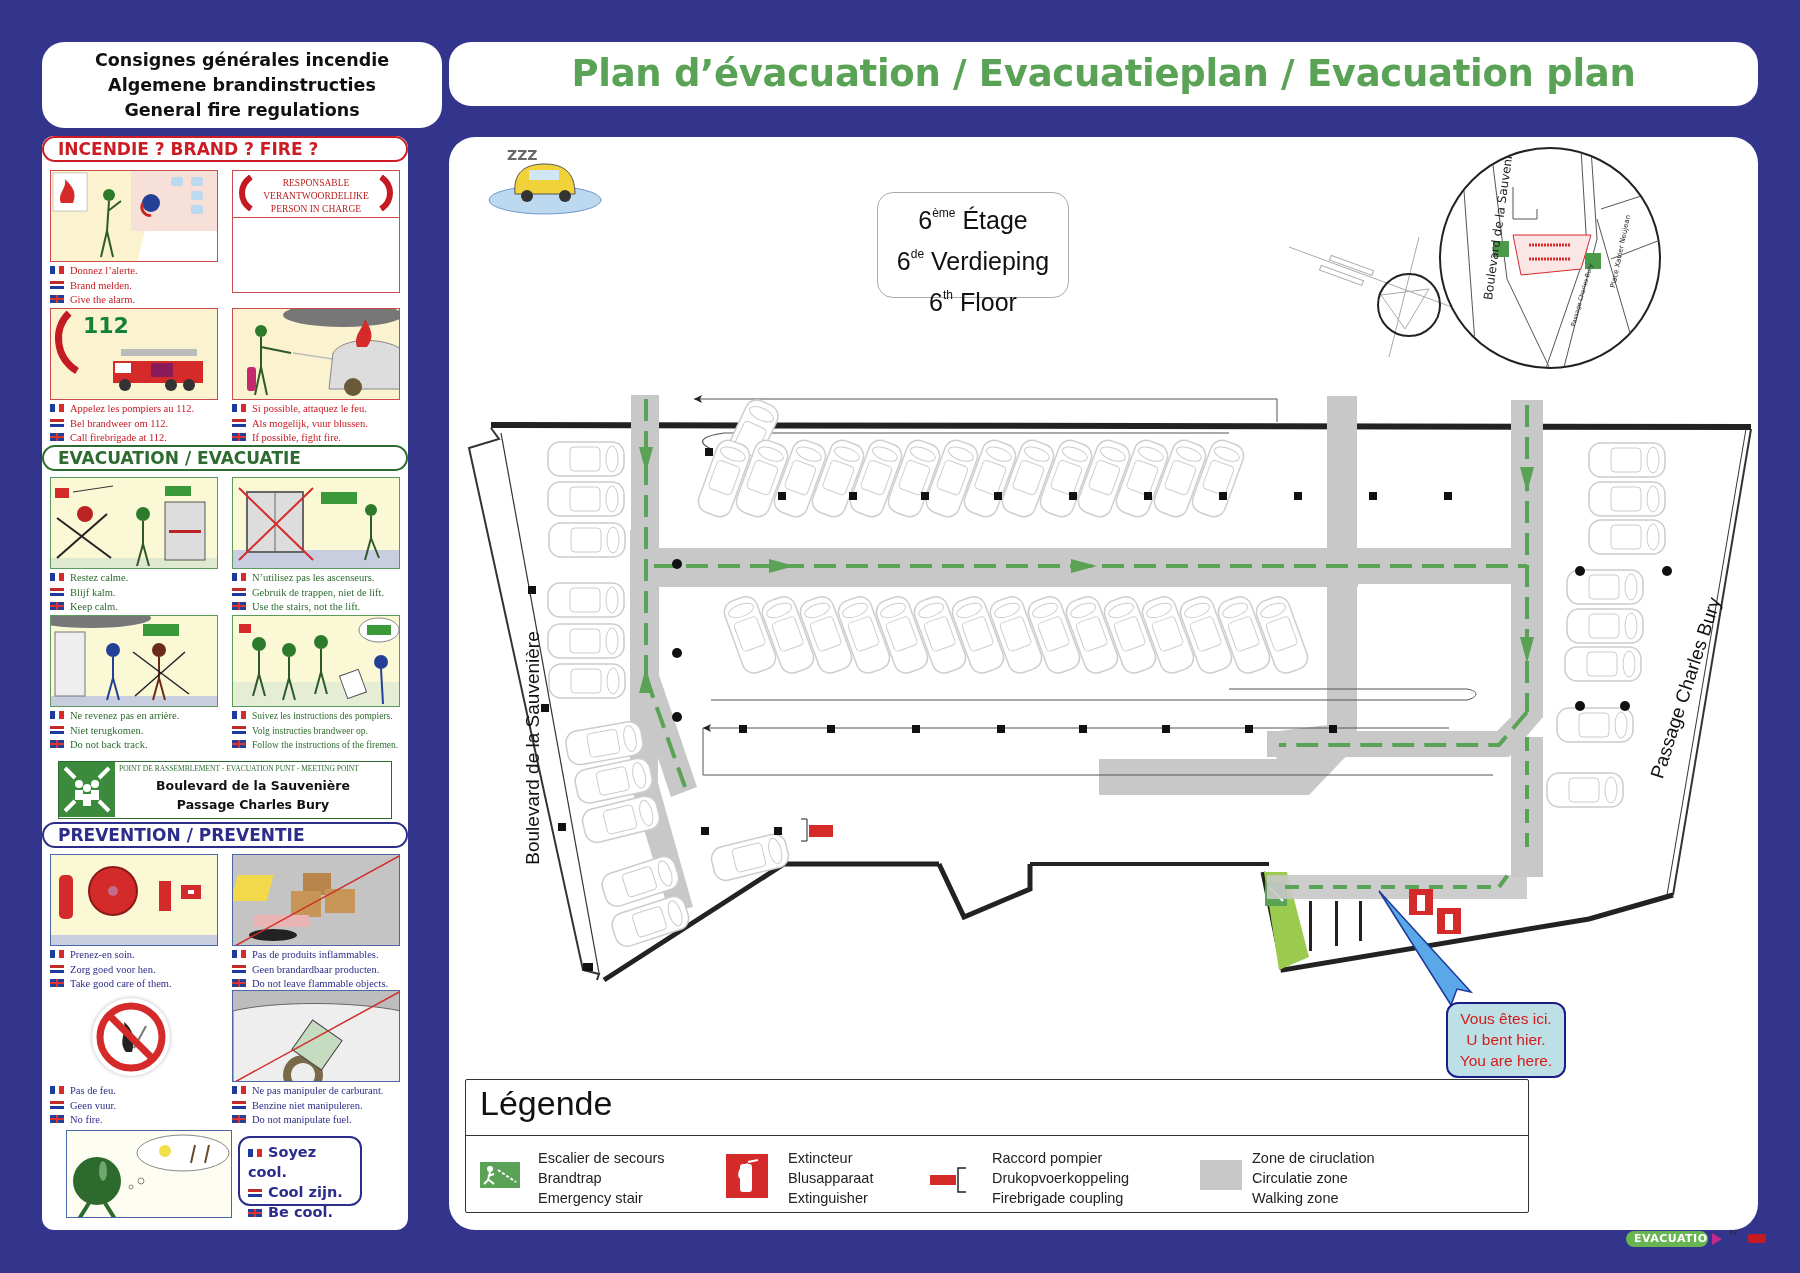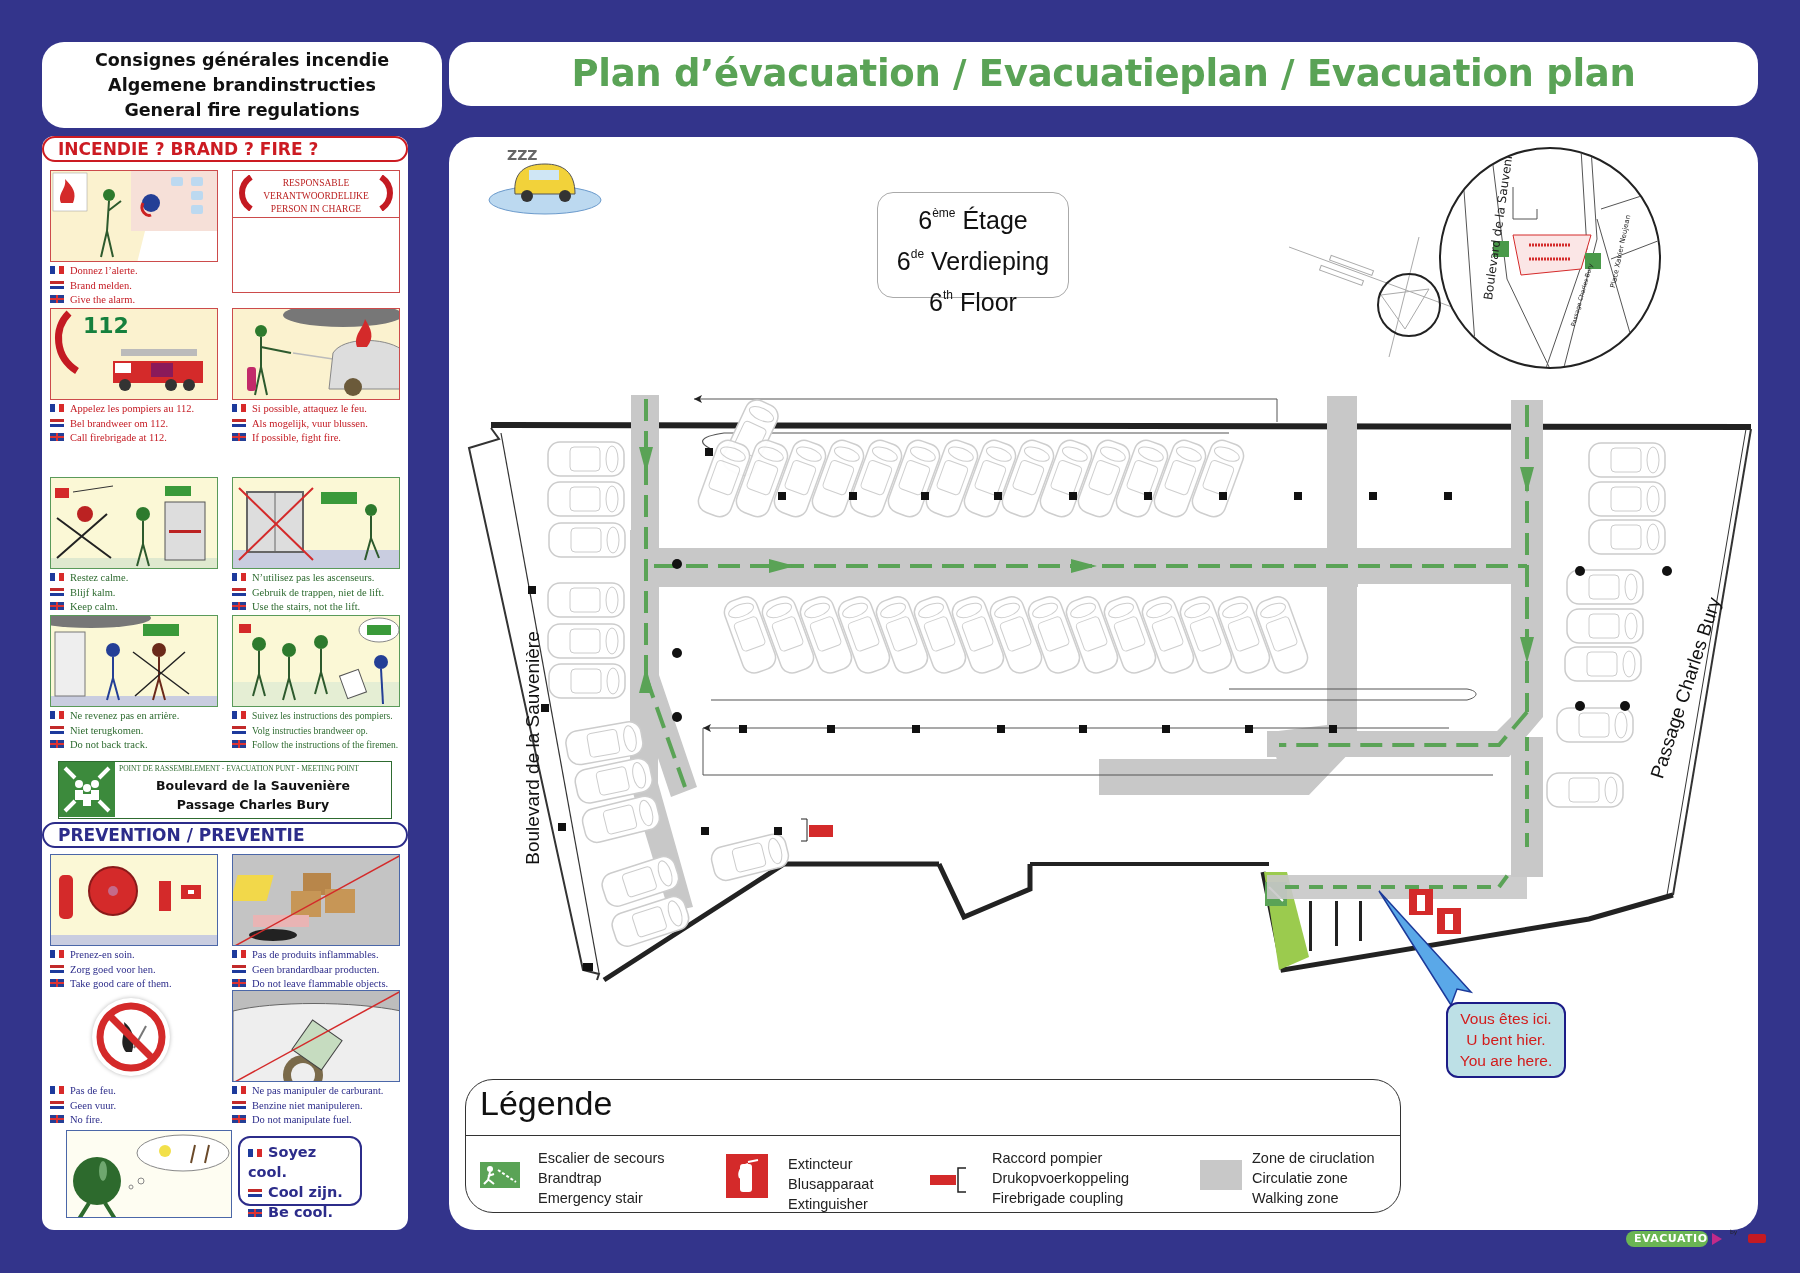--- a/index.html
+++ b/index.html
@@ -34,21 +34,21 @@
   .flag-uk::before { content:""; position:absolute; left:6px; top:0; width:2px; height:8px; background:#d33; }
 
   
   #title-bar { left: 449px; top: 42px; width: 1309px; height: 64px; background: #fff; border-radius: 22px; text-align: center; }
   #title-bar span { font-weight: bold; font-size: 37px; color: #5aa356; line-height: 64px; letter-spacing: -0.3px; }
   #plan-panel { left: 449px; top: 137px; width: 1309px; height: 1093px; background: #fff; border-radius: 26px; overflow: hidden; }
 
   .floor-box { left: 428px; top: 55px; width: 192px; height: 106px; border: 1.5px solid #aaa; border-radius: 16px; text-align: center; font-size: 25px; color: #111; line-height: 34px; padding-top: 3px; font-family: "Liberation Sans", sans-serif; }
   .floor-box sup { font-size: 12px; vertical-align: 12px; }
 
-  .legend { left: 16px; top: 942px; width: 936px; height: 134px; border: 1.5px solid #333; border-radius: 28px; }
+  .legend { left: 16px; top: 942px; width: 1064px; height: 134px; border: 1.5px solid #333; border-radius: 2px; }
   .legend-title { position: absolute; left: 14px; top: 4px; font-size: 34px; color: #111; font-family: "Liberation Sans", sans-serif; }
   .legend-divider { position: absolute; left: 0; top: 55px; width: 100%; border-top: 1.5px solid #333; }
   .legend-item { position: absolute; top: 68px; font-size: 14.5px; line-height: 20px; color: #222; font-family: "Liberation Sans", sans-serif; }
 
   .you-here { left: 997px; top: 865px; width: 120px; height: 76px; background: #bde0e6; border: 2.5px solid #1c1c87; border-radius: 12px; text-align: center; color: #d21c1c; font-size: 15.5px; line-height: 21px; padding-top: 4px; font-family: "Liberation Sans", sans-serif; }
 
   .street { position: absolute; font-size: 19px; color: #111; white-space: nowrap; font-family: "Liberation Sans", sans-serif; }
 
   #footer-date { left: 1636px; top: 1222px; font-size: 6px; color: #fff; }
   #footer-logo { left: 1626px; top: 1231px; width: 82px; height: 16px; background: #6ab553; border-radius: 9px; color: #fff; font-weight: bold; font-size: 11px; line-height: 16px; padding-left: 8px; letter-spacing: 0.5px; }
@@ -138,20 +138,21 @@
       <path d="M124 38 C120 26 130 20 132 10 C138 20 142 28 134 38 Z" fill="#d42a2a"></path>
       <circle cx="120" cy="78" r="9" fill="#6b5a3a"></circle>
     </svg>
   </div>
   <div class="cap cap-red serif" style="left:190px;top:266px;">
     <div><span class="flag flag-fr"></span><span>Si possible, attaquez le feu.</span></div>
     <div><span class="flag flag-nl"></span><span>Als mogelijk, vuur blussen.</span></div>
     <div><span class="flag flag-uk"></span><span>If possible, fight fire.</span></div>
   </div>
 
+  <div class="section-head sh-green" style="top:309px">EVACUATION / EVACUATIE</div>
 
   <div class="pic pic-green" style="left:8px;top:341px;">
     <svg width="168" height="92" viewBox="0 0 168 92">
       <rect width="168" height="92" fill="#fbf8d6"></rect>
       <rect y="80" width="168" height="12" fill="#dfe9cf"></rect>
       <rect x="4" y="10" width="14" height="10" fill="#d42a2a"></rect>
       <path d="M22 14 L62 8" stroke="#333" stroke-width="1"></path>
       <circle cx="34" cy="36" r="8" fill="#b22"></circle>
       <path d="M6 40 L60 80 M6 80 L56 36" stroke="#222" stroke-width="2"></path>
       <circle cx="92" cy="36" r="7" fill="#2d7a2d"></circle>
@@ -598,21 +599,21 @@
         <div>Brandtrap</div>
         <div>Emergency stair</div>
     </div>
 
     <div class="abs" style="left:260px;top:74px;width:42px;height:44px;background:#d42a2a;">
       <svg width="42" height="44" viewBox="0 0 42 44">
           <rect x="14" y="10" width="12" height="28" rx="3" fill="#fff"></rect>
           <path d="M22 8 L32 6 M22 10 C14 12 12 20 14 24" stroke="#fff" stroke-width="2" fill="none"></path>
         </svg>
     </div>
-    <div class="legend-item" style="left:322px;margin-top:6px;">
+    <div class="legend-item" style="left:322px;">
       <div>Extincteur</div>
         <div>Blusapparaat</div>
         <div>Extinguisher</div>
     </div>
 
     <div class="abs" style="left:464px;top:86px;width:46px;height:28px;">
       <svg width="46" height="28" viewBox="0 0 46 28">
           <rect x="0" y="9" width="26" height="10" fill="#d42a2a"></rect>
           <path d="M36 2 L28 2 L28 26 L36 26" fill="none" stroke="#222" stroke-width="1.5"></path>
         </svg>

